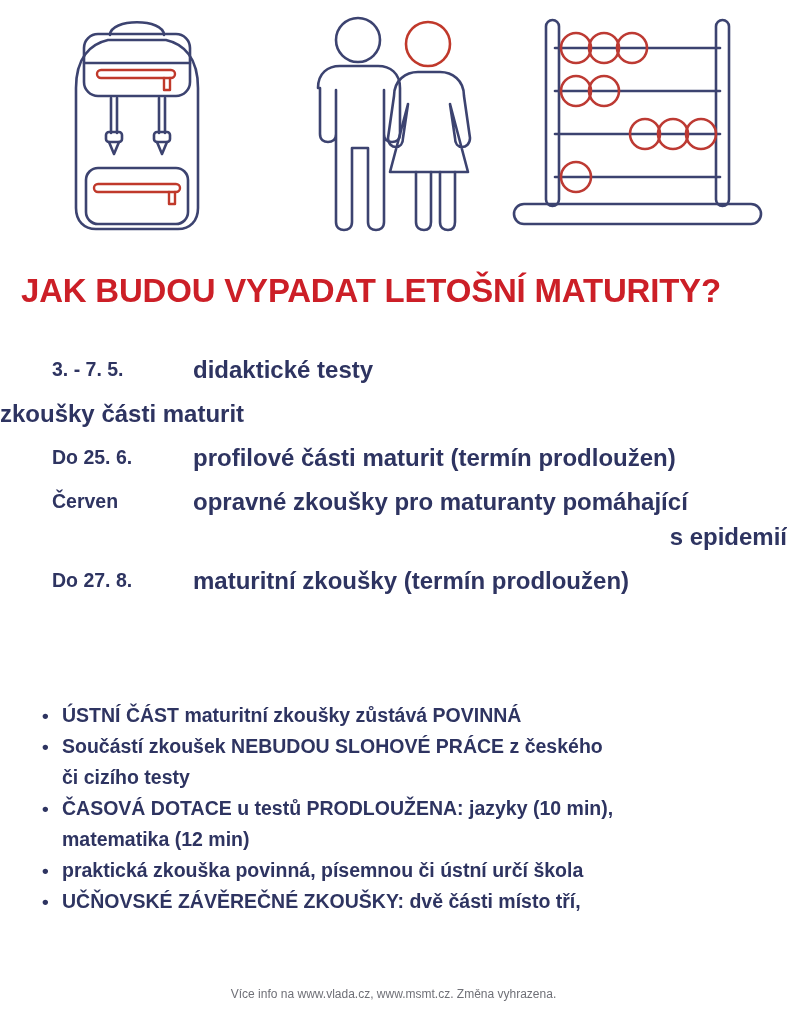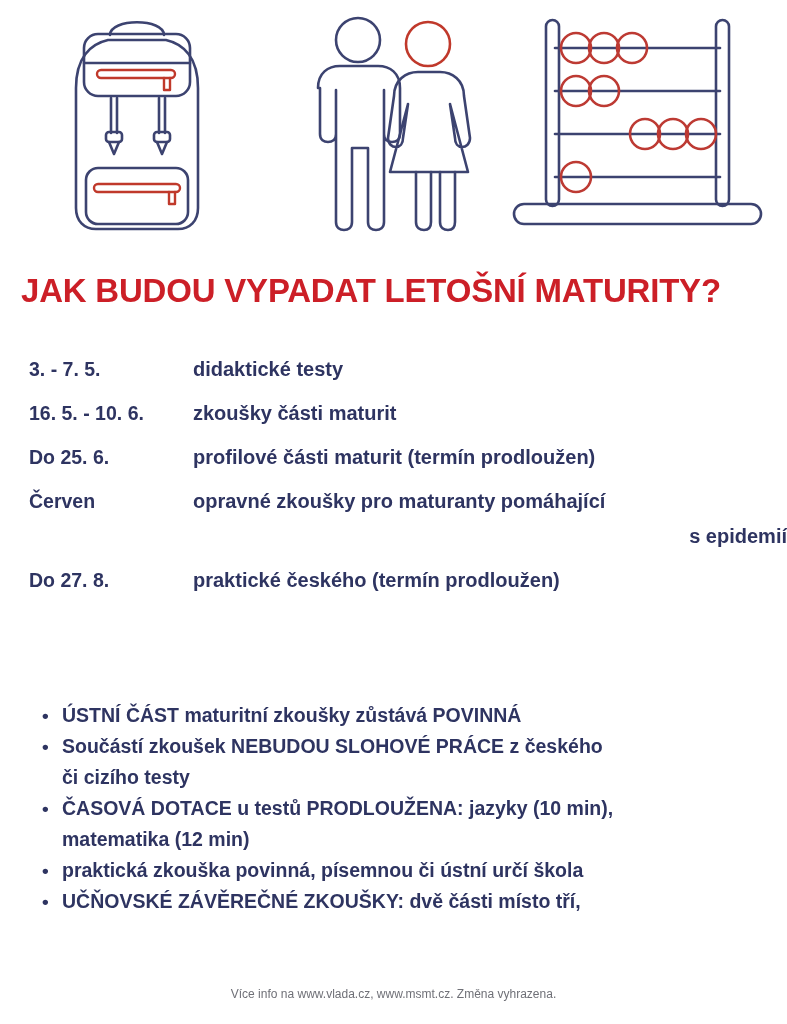--- a/index.html
+++ b/index.html
@@ -58,31 +58,31 @@
     width: 787px;
   }
   .sched-row {
     position: relative;
     display: flex;
     align-items: flex-start;
     margin-bottom: 9px;
   }
   .sched-date {
     flex: 0 0 193px;
-    padding-left: 29px;
+    padding-left: 52px;
     box-sizing: border-box;
     font-size: 19.5px;
     line-height: 35px;
     font-weight: bold;
     color: #2e3461;
     white-space: nowrap;
   }
   .sched-desc {
     flex: 1 1 auto;
-    font-size: 20px;
+    font-size: 24px;
     line-height: 35px;
     font-weight: bold;
     color: #2e3461;
   }
   .sched-desc .cont {
     display: block;
     text-align: right;
   }
 
   
@@ -223,21 +223,20 @@
 <div class="schedule">
 
   <div class="sched-row">
     <div class="sched-date">3.  - 7. 5.</div>
     <div class="sched-desc">
       <span>didaktické testy</span>
     </div>
   </div>
 
   <div class="sched-row">
-    <div class="sched-date">16. 5.  - 10. 6.</div>
     <div class="sched-desc">
       <span>zkoušky části maturit</span>
     </div>
   </div>
 
   <div class="sched-row">
     <div class="sched-date">Do 25. 6.</div>
     <div class="sched-desc">
       <span>profilové části maturit (termín prodloužen)</span>
     </div>
@@ -247,21 +246,21 @@
     <div class="sched-date">Červen</div>
     <div class="sched-desc">
       <span>opravné zkoušky pro maturanty pomáhající</span>
       <span class="cont">s epidemií</span>
     </div>
   </div>
 
   <div class="sched-row">
     <div class="sched-date">Do 27. 8.</div>
     <div class="sched-desc">
-      <span>praktické českého (termín prodloužen)</span>
+      <span>maturitní zkoušky (termín prodloužen)</span>
     </div>
   </div>
 </div>
 
 <div class="bullets">
   <div class="bullet-line has-dot">ÚSTNÍ ČÁST maturitní zkoušky zůstává POVINNÁ</div>
   <div class="bullet-line has-dot">Součástí zkoušek NEBUDOU SLOHOVÉ PRÁCE z českého</div>
   <div class="bullet-line">či cizího testy</div>
   <div class="bullet-line has-dot">ČASOVÁ DOTACE u testů PRODLOUŽENA: jazyky (10 min),</div>
   <div class="bullet-line">matematika (12 min)</div>

